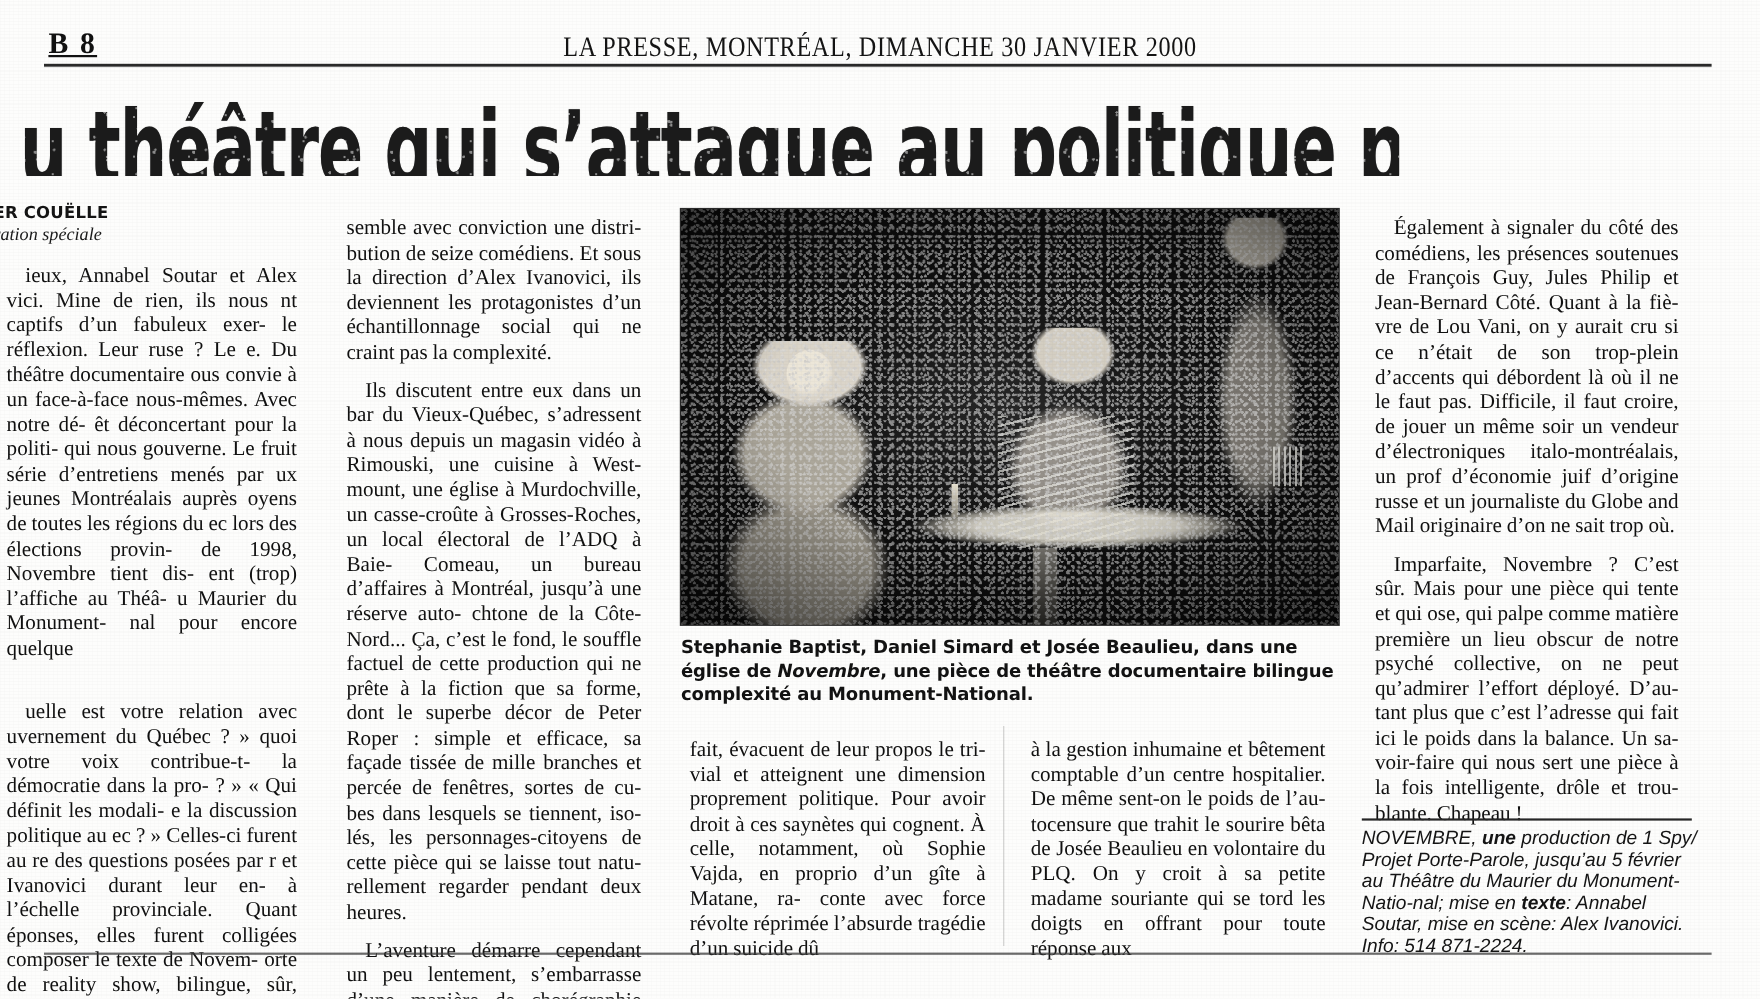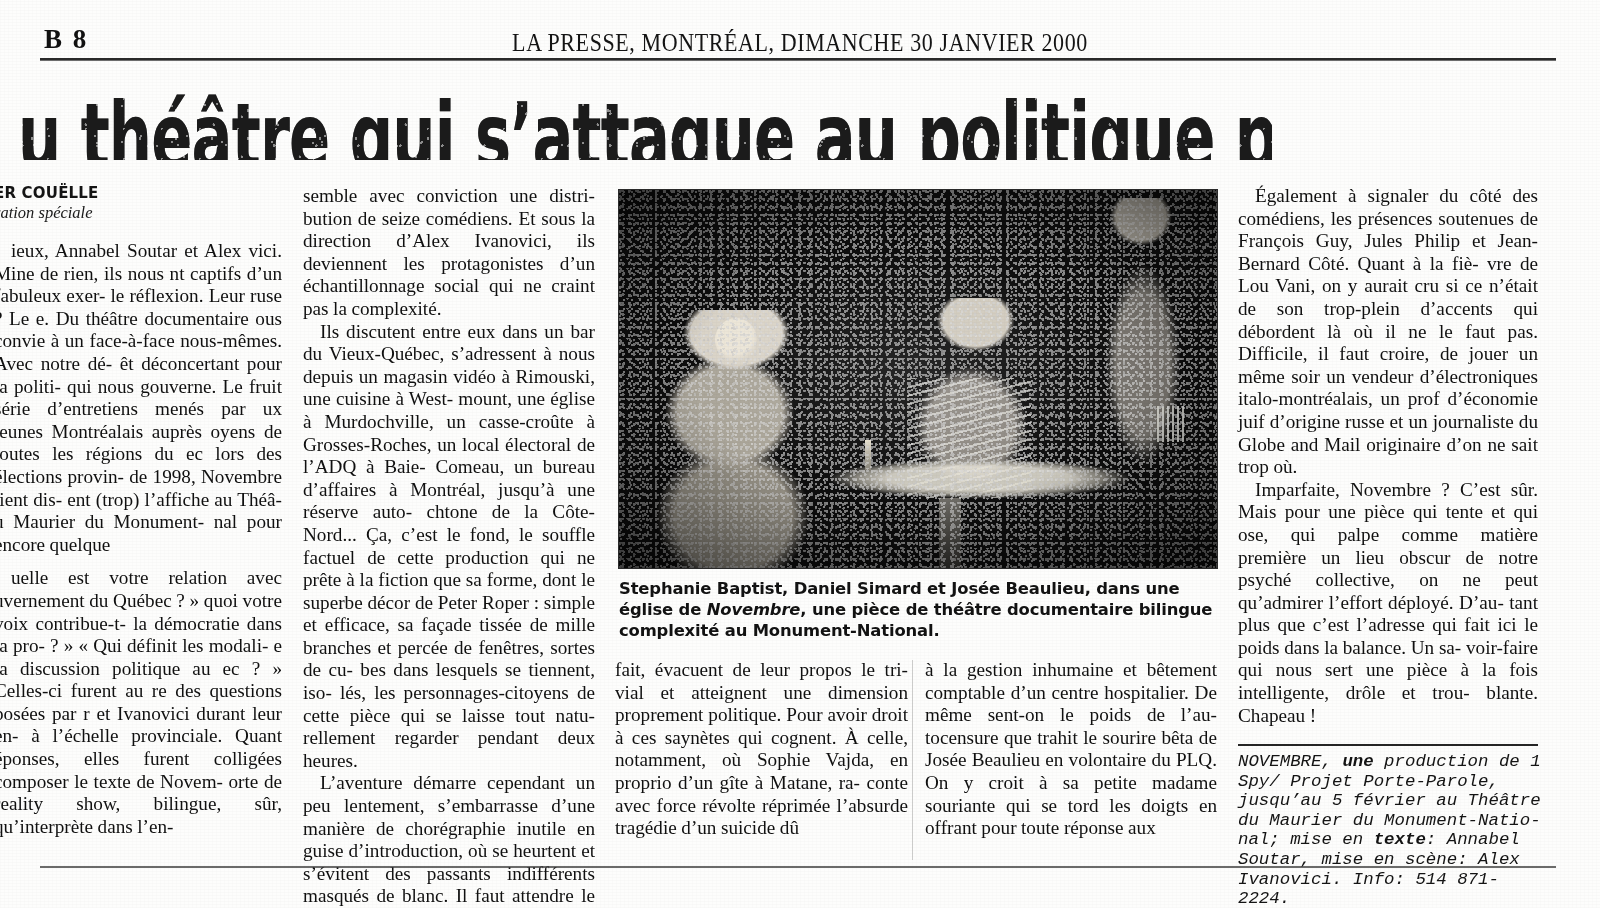--- a/index.html
+++ b/index.html
@@ -16,21 +16,21 @@
       repeating-linear-gradient(90deg,rgba(0,0,0,0.010) 0 1px,rgba(0,0,0,0) 1px 4px);
     mix-blend-mode:multiply;opacity:.8;
   }
   .page{position:absolute;inset:0;}
 
   
   .masthead{position:absolute;left:0;top:22px;width:1600px;height:40px;}
   .folio{
     position:absolute;left:44px;top:2px;
     font-family:"Liberation Serif",serif;font-weight:700;font-size:27px;
-    letter-spacing:2px;color:#111;
+    letter-spacing:2px;color:#111;text-decoration:underline;
   }
   .masthead-title{
     position:absolute;left:0;top:6px;width:1600px;text-align:center;
     font-family:"Liberation Serif",serif;font-size:22px;color:#141414;
     letter-spacing:.6px;
     transform:scaleY(1.16);transform-origin:center top;
   }
   .rule-top{
     position:absolute;left:40px;top:58px;width:1516px;height:3px;
     background:linear-gradient(180deg,#2a2a2a 0 2px,#6d6d6d 2px 3px);
@@ -63,21 +63,21 @@
       radial-gradient(circle at 62% 28%,#fff 0 1px,transparent 1.1px),
       radial-gradient(circle at 71% 56%,#fff 0 1.2px,transparent 1.3px),
       radial-gradient(circle at 80% 34%,#fff 0 1.1px,transparent 1.2px),
       radial-gradient(circle at 89% 66%,#fff 0 1.3px,transparent 1.4px);
     background-size:46px 34px,58px 40px,38px 30px,64px 44px,50px 36px,
                     42px 32px,60px 42px,48px 34px,54px 38px,36px 28px;
   }
 
   
   .col{position:absolute;top:185px;font-size:19.2px;line-height:22.6px;}
-  .col p{margin:0;text-align:justify;text-indent:17px;
+  .col p{margin:12px;text-align:justify;text-indent:17px;
          -webkit-hyphens:auto;hyphens:auto;word-spacing:-0.3px;}
   .col p.noindent{text-indent:0;}
   .col p + p{margin-top:0;}
   .col .gap{height:11px;}
 
   #col1{left:-6px;width:288px;}
   #col2{left:303px;width:292px;}
   #col5{left:1238px;width:300px;}
 
   #col3{left:615px;top:659px;width:293px;}
@@ -158,21 +158,21 @@
     font-size:16.4px;line-height:21px;color:#121212;letter-spacing:-.15px;
   }
   .caption i{font-style:italic;text-align:center;}
 
   
   .credit-rule{
     position:absolute;left:1238px;top:744px;width:300px;height:2px;background:#262626;
   }
   .credit{
     position:absolute;left:1238px;top:752px;width:306px;
-    font-family:Liberation Mono, monospace;font-style:italic;
+    font-family:Liberation Sans, sans-serif;font-style:italic;
     font-size:17.4px;line-height:19.6px;color:#141414;text-align:left;
   }
   .credit b{font-weight:700;font-style:italic;}
 
   
   .rule-bottom{
     position:absolute;left:40px;top:866px;width:1516px;height:2px;background:#3a3a3a;opacity:.75;
   }
   .vrule{position:absolute;top:660px;width:1px;height:200px;background:rgba(0,0,0,.18);}
 </style>

